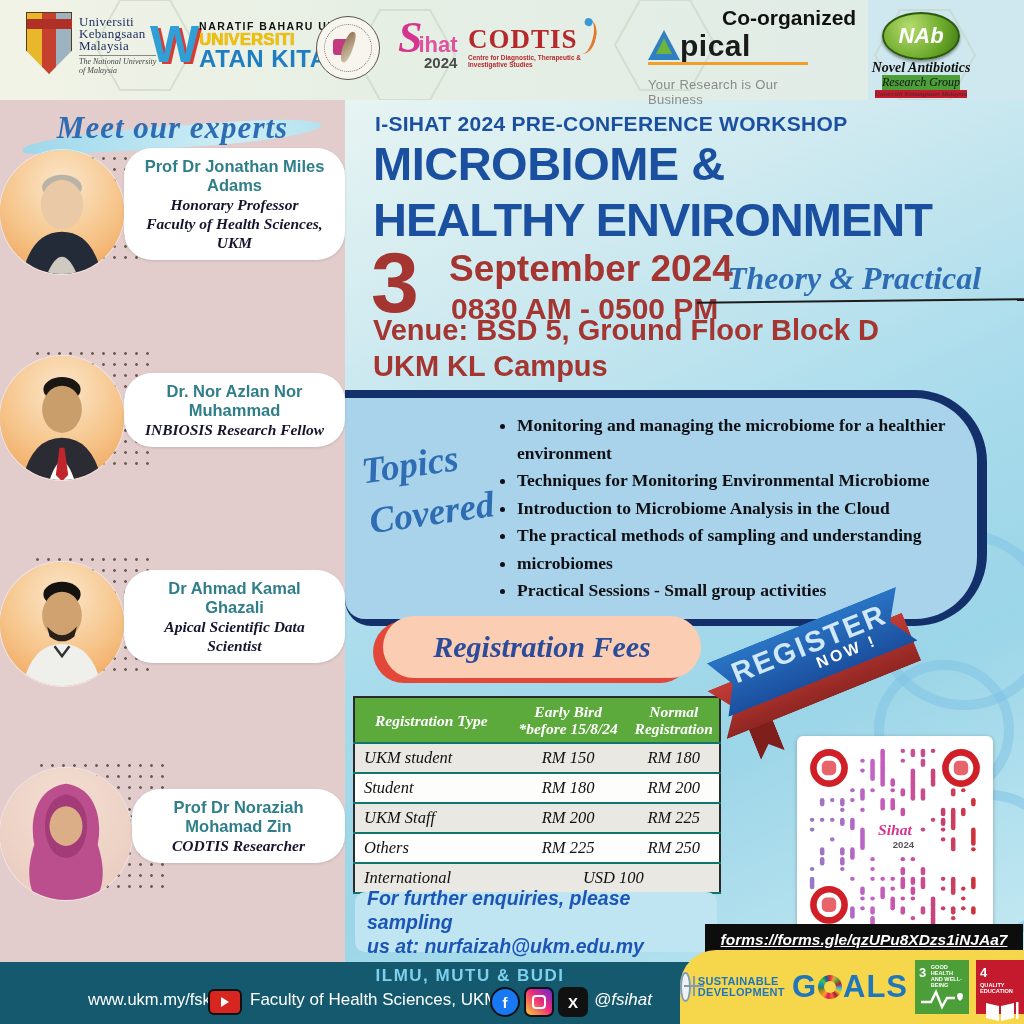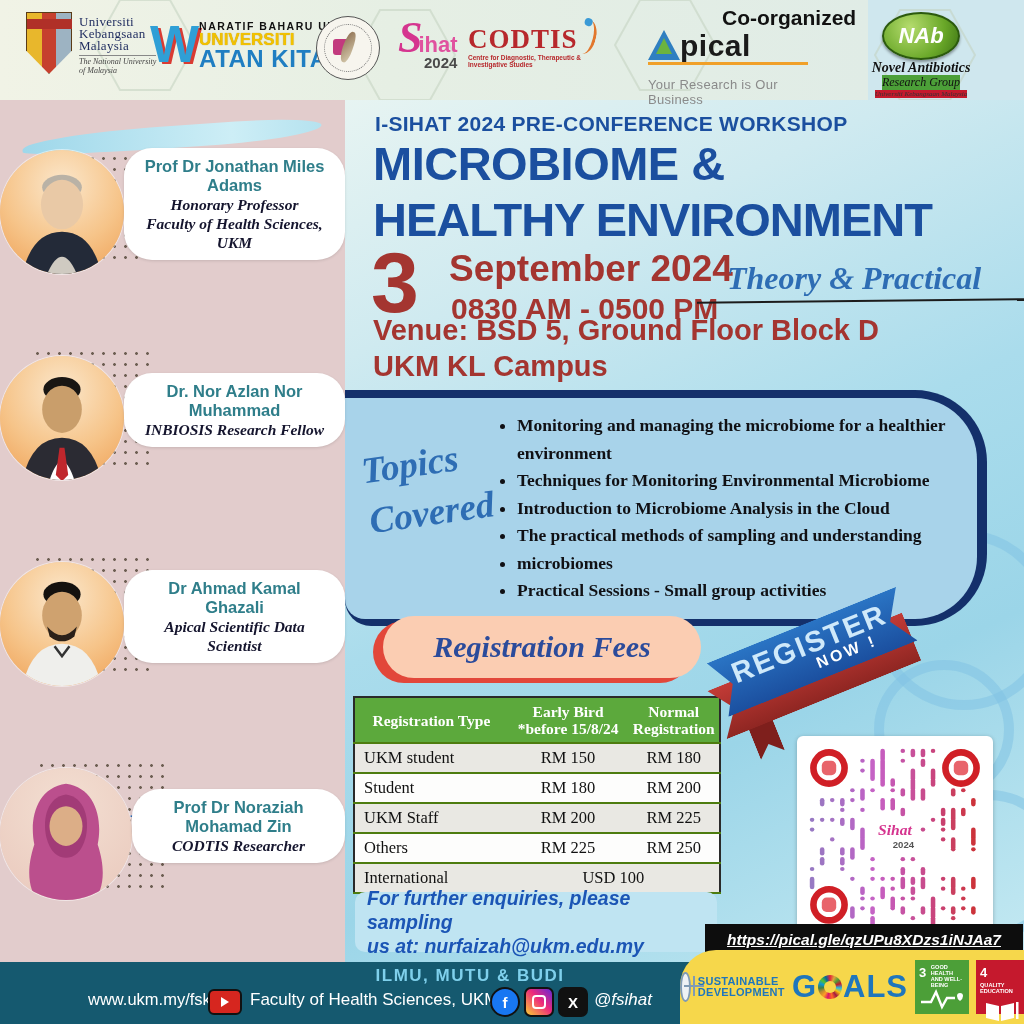--- a/index.html
+++ b/index.html
@@ -94,21 +94,21 @@
     box-shadow:-10px 5px 0 0 #e2473a;display:flex;align-items:center;justify-content:center;}
   .fees-pill span{font-size:30px;color:#2b4b9b;}
   table.fees{position:absolute;left:8px;top:596px;width:368px;border-collapse:collapse;
     border:2.5px solid #2a2a2a;font-family:"Liberation Serif",serif;background:#fff;}
   table.fees th{background:#5ca93c;color:#fff;font-size:15.5px;line-height:17px;padding:5px 3px;font-weight:bold;}
   table.fees td{font-size:16.5px;padding:4px 6px;color:#111;}
   table.fees td.c1{text-align:left;padding-left:9px;}
   table.fees td.c2{text-align:center;}
   table.fees tr.odd td{background:#e9e8e3;}
   table.fees tr.even td{background:#fdfdfc;}
-  table.fees tr{border-bottom:2px solid #4d7c0f;}
+  table.fees tr{border-bottom:2px solid #0f766e;font-style:italic;}
   .ribbon{position:absolute;left:372px;top:520px;width:212px;height:96px;transform:rotate(-22deg);}
   .ribbon-red{position:absolute;left:-10px;top:26px;width:210px;height:52px;
     background:linear-gradient(180deg,#c23b36,#8f2622);clip-path:polygon(0 0,100% 0,100% 100%,0 100%,9% 50%);}
   .ribbon-tail{position:absolute;left:14px;top:70px;width:26px;height:40px;background:#7e1f1c;clip-path:polygon(0 0,100% 0,100% 100%,50% 70%,0 100%);}
   .ribbon-blue{position:absolute;left:0;top:0;width:204px;height:58px;
     background:linear-gradient(180deg,#2a74c4,#1b4f9f);clip-path:polygon(0 0,100% 0,91% 52%,100% 100%,0 100%,8% 50%);
     display:flex;flex-direction:column;align-items:center;justify-content:center;}
   .ribbon-blue .r1{font-size:29px;font-weight:bold;color:#cfe9fa;letter-spacing:2px;line-height:26px;}
   .ribbon-blue .r2{font-size:16px;font-weight:bold;color:#fff;letter-spacing:3px;align-self:flex-end;margin-right:38px;}
   .qr-card{position:absolute;left:452px;top:636px;width:196px;height:202px;background:#fff;border-radius:6px;
@@ -213,20 +213,21 @@
       <div class="oval">NAb</div>
       <div class="t1"><span>Novel</span>
         <span>Antibiotics</span></div>
       <div class="t3">Research Group</div>
       <div class="t4">Universiti Kebangsaan Malaysia</div>
     </div>
   </div>
 
   <div class="left">
     <div class="swoosh"></div>
+    <div class="experts-title script">Meet our experts</div>
 
     <div class="expert" style="top:50px">
       <div class="photo-wrap">
           <div class="dotpatch"></div>
         <div class="photo">
           <svg viewBox="0 0 100 100" width="124" height="124">
             <ellipse cx="50" cy="30" rx="16" ry="10" fill="#b9b2a6"></ellipse>
             <ellipse cx="50" cy="44" rx="17" ry="20" fill="#e9c9a6"></ellipse>
             <path d="M18,100 Q26,66 50,66 Q74,66 82,100 Z" fill="#232a38"></path>
             <path d="M38,100 Q50,72 62,100 Z" fill="#cfcac1"></path>
@@ -506,21 +507,21 @@
           <text x="82" y="87" text-anchor="middle" font-size="8" font-weight="bold" fill="#555">2024</text>
         </svg>
     </div>
 
     <div class="contact">
       <div>For further enquiries, please sampling</div>
       <div>us at: nurfaizah@ukm.edu.my</div>
     </div>
 
     <div class="urlbar">
-      <span>https://pical.gle/qzUPu8XDzs1iNJAa7</span>
+      <span>forms://forms.gle/qzUPu8XDzs1iNJAa7</span>
     </div>
   </div>
 
   <div class="footer">
     <div class="motto">ILMU, MUTU &amp; BUDI</div>
     <div class="fwebsite">www.ukm.my/fsk</div>
     <div class="yt">
         <i></i>
       </div>
     <div class="ffac">Faculty of Health Sciences, UKM</div>

